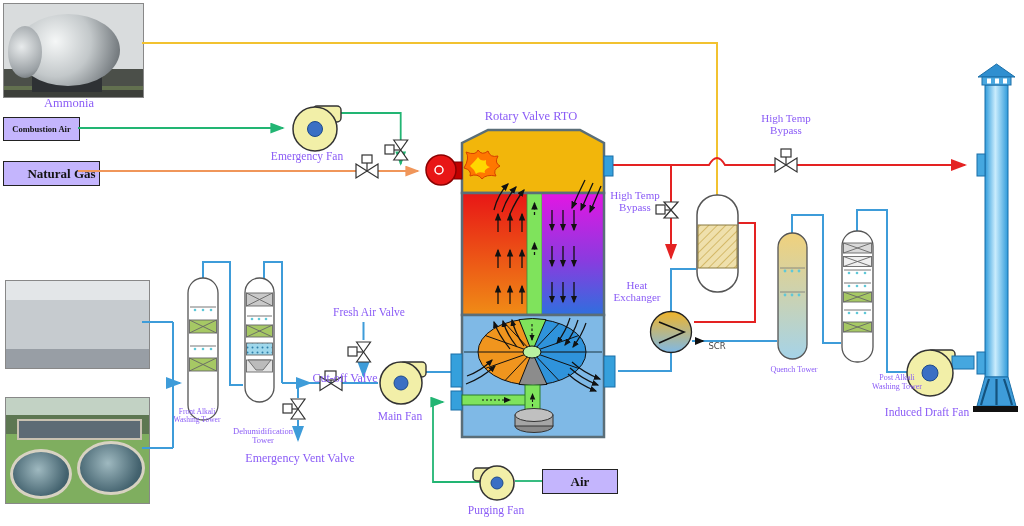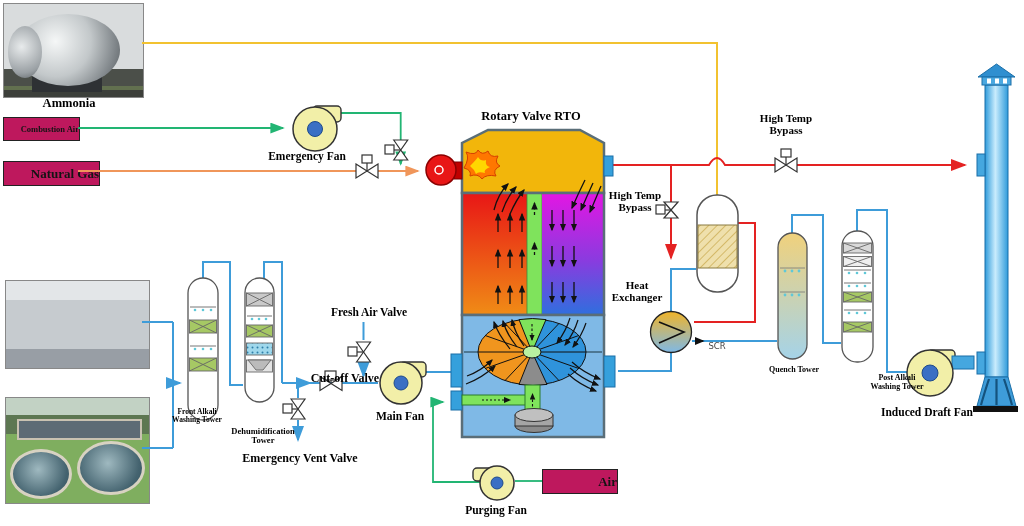--- a/index.html
+++ b/index.html
@@ -1,20 +1,20 @@
 <!DOCTYPE html>
 <html><head>
 <meta charset="utf-8">
 <style>
   html,body{margin:0;padding:0;background:#fff;}
   #canvas{position:relative;width:1024px;height:526px;background:#fff;overflow:hidden;
           font-family:"Liberation Serif",serif;}
-  .lbl{position:absolute;font-weight:bold;color:#000000;text-align:center;line-height:1.08;}
-  .box{position:absolute;background:#be185d;border:1.3px solid #222;display:flex;align-items:center;
-       justify-content:flex-end;font-weight:bold;color:#141414;}
+  .lbl{position:absolute;font-weight:normal;color:#8b5cf6;text-align:center;line-height:1.08;}
+  .box{position:absolute;background:#c4b5fd;border:1.3px solid #222;display:flex;align-items:center;
+       justify-content:center;font-weight:bold;color:#141414;}
   .photo{position:absolute;overflow:hidden;border:1px solid #888;}
   svg{position:absolute;left:0;top:0;}
   
   .ph1{background:linear-gradient(#d9dcdd 0 70%,#4b4f49 70% 88%,#62704f 88% 92%,#3c3f3a 92% 100%);}
   .ph1 .tank{position:absolute;left:12px;top:10px;width:104px;height:72px;border-radius:50%;
        background:radial-gradient(circle at 38% 38%,#f5f7f7,#c3c8ca 45%,#83898d 75%,#4e5458);}
   .ph1 .dome{position:absolute;left:4px;top:22px;width:34px;height:52px;border-radius:50%;
        background:radial-gradient(circle at 40% 40%,#e8ebec,#9aa0a4 70%,#5c6266);}
   .ph1 .ped{position:absolute;left:28px;top:66px;width:70px;height:22px;background:#2e3134;}
   

